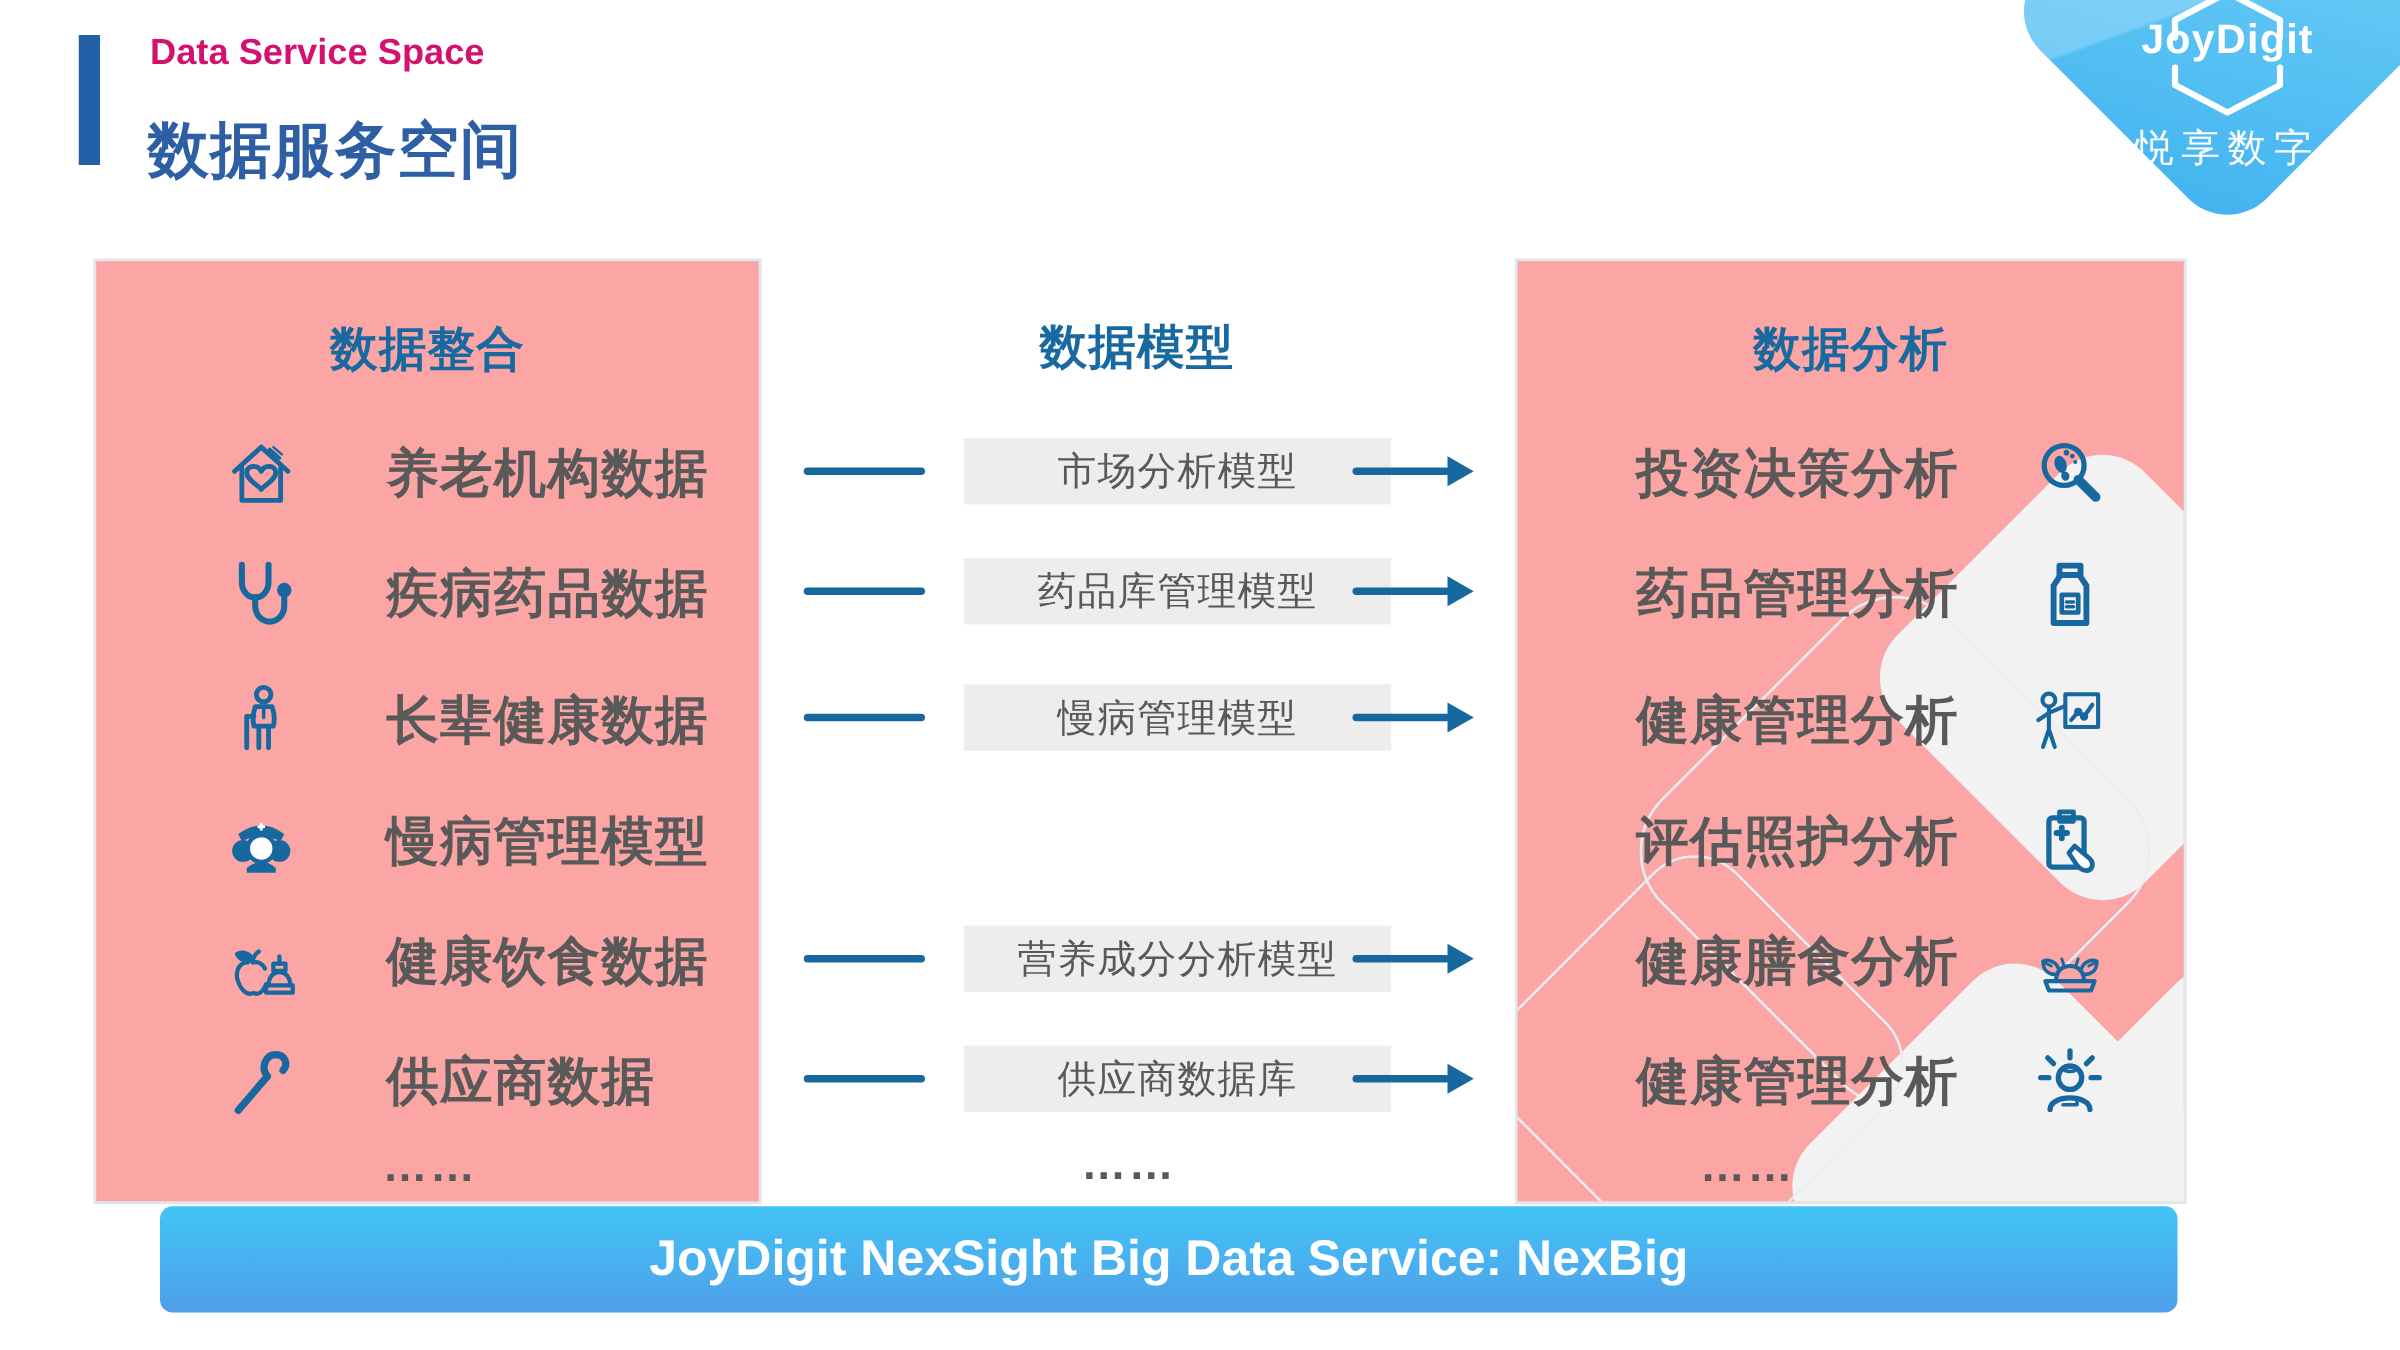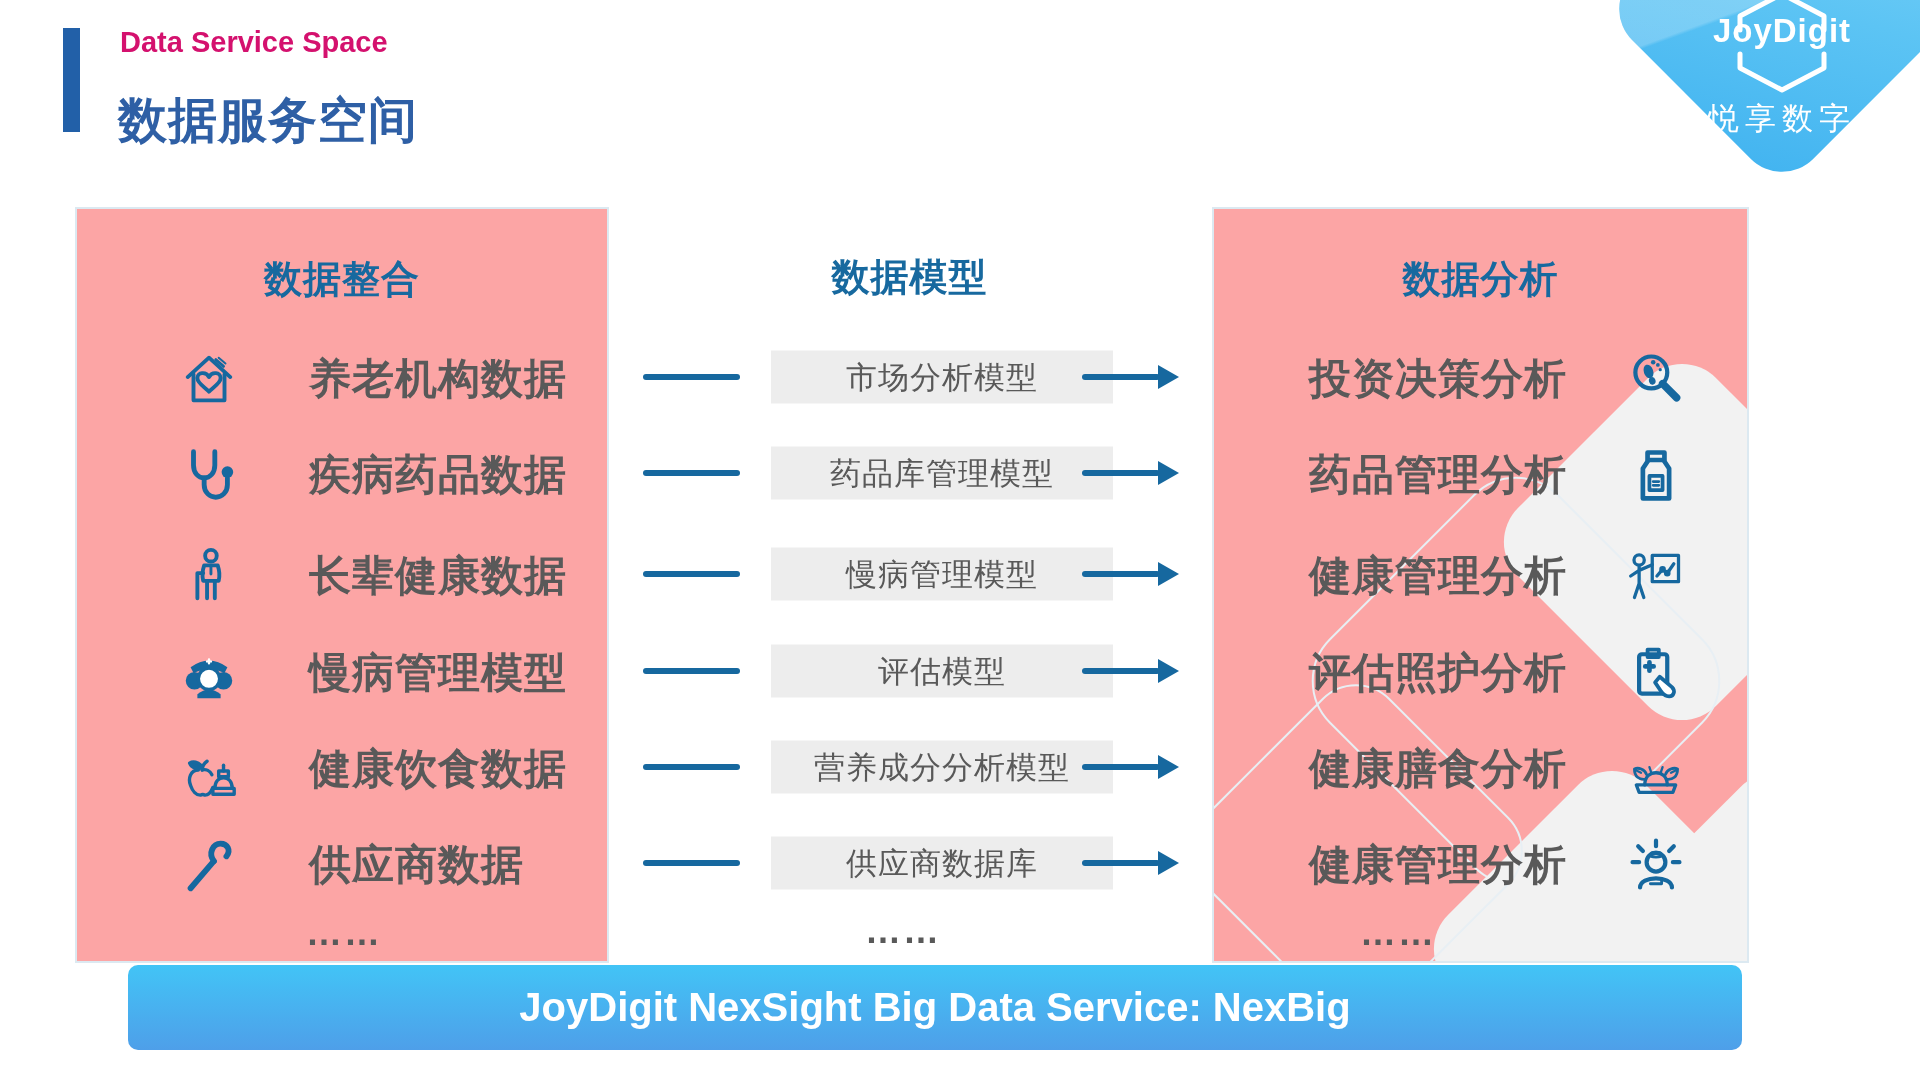--- a/index.html
+++ b/index.html
@@ -193,25 +193,20 @@
     <div class="row r2">
       <span class="line-left"></span>
       <span class="model-box">药品库管理模型</span>
       <span class="arrow-right"></span>
     </div>
     <div class="row r3">
       <span class="line-left"></span>
       <span class="model-box">慢病管理模型</span>
       <span class="arrow-right"></span>
     </div>
-    <div class="row r4">
-      <span class="line-left"></span>
-      <span class="model-box">评估模型</span>
-      <span class="arrow-right"></span>
-    </div>
     <div class="row r5">
       <span class="line-left"></span>
       <span class="model-box">营养成分分析模型</span>
       <span class="arrow-right"></span>
     </div>
     <div class="row r6">
       <span class="line-left"></span>
       <span class="model-box">供应商数据库</span>
       <span class="arrow-right"></span>
     </div>

